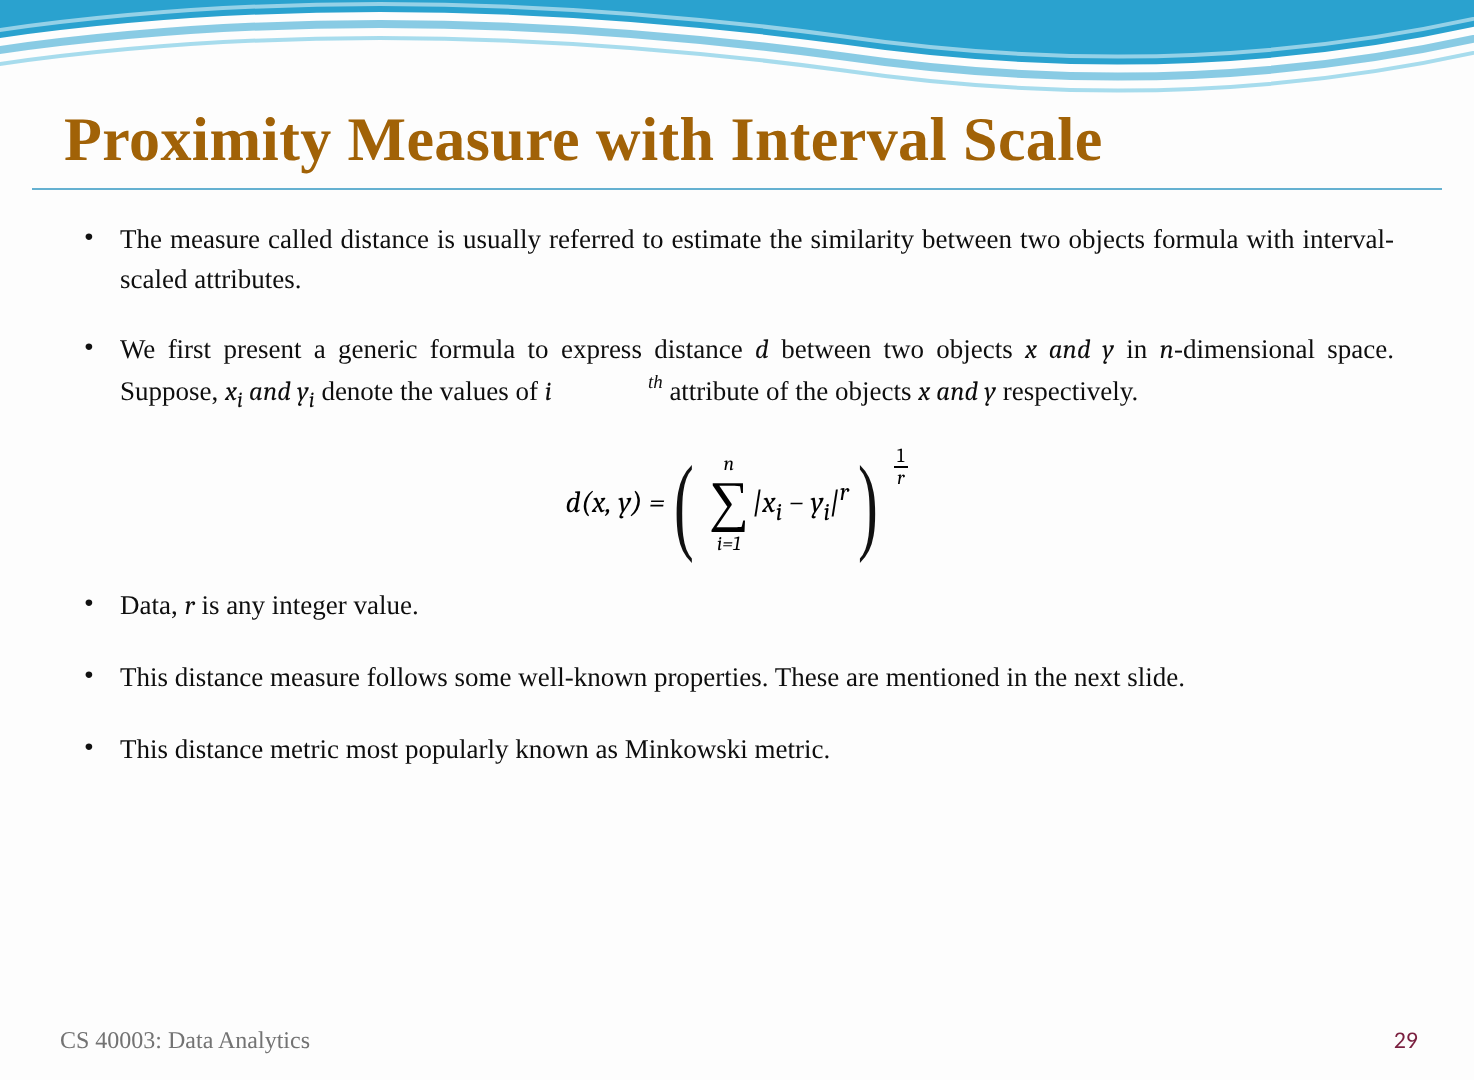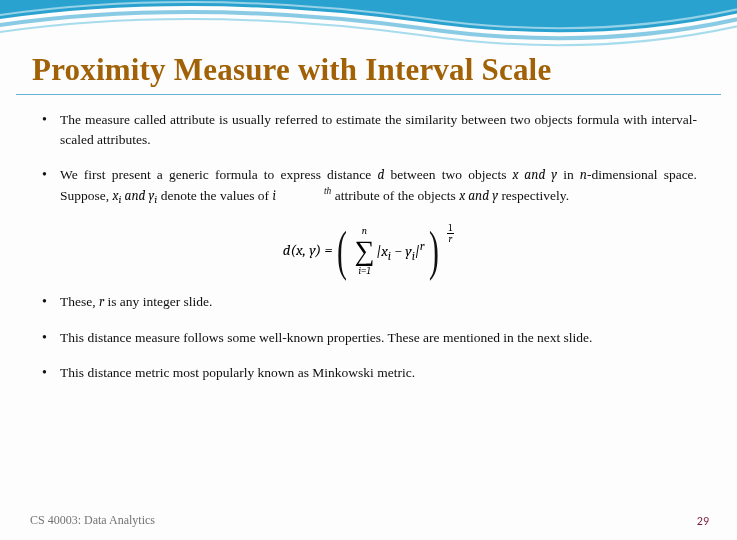--- a/index.html
+++ b/index.html
@@ -139,21 +139,21 @@
     <path d="M -20 18 Q 180 -14 420 18 Q 600 44 760 4" fill="none" stroke="#ffffff" stroke-width="2" opacity="0.5"></path>
   </svg>
 </div>
 
 <h1 class="slide-title">Proximity Measure with Interval Scale</h1>
 <div class="title-underline"></div>
 
 <div class="content">
   <ul>
     <li class="b1">
-      <span>The measure called </span><span>attribute</span><span> is usually referred to estimate the similarity between two objects formula with </span><span>interval-scaled</span><span> attributes.</span>
+      <span>The measure called </span><span>distance</span><span> is usually referred to estimate the similarity between two objects formula with </span><span>interval-scaled</span><span> attributes.</span>
     </li>
     <li class="b2">
       <span>We first present a generic formula to express distance </span><span class="var">d</span><span>  between two objects </span><span class="var">x and y</span><span> in </span><span class="var">n</span><span>-dimensional space. Suppose, </span><span class="var">x</span><sub class="var">i</sub><span class="var"> and </span><span class="var">y</span><sub class="var">i</sub><span> denote the values of </span><span class="var">i</span><span class="sup">th</span><span> attribute of the objects </span><span class="var">x and y</span><span> respectively.</span>
     </li>
   </ul>
 
   <div class="formula-wrap">
     <span class="formula">
       <span>d(x, y) = </span>
       <span class="lparen">(</span>
@@ -168,21 +168,21 @@
       <span class="rparen">)</span>
       <span class="outer-exp">
         <span class="num">1</span>
         <span class="den">r</span>
       </span>
     </span>
   </div>
 
   <ul>
     <li>
-      <span>These, </span><span class="var">r</span><span> is any integer slide.</span>
+      <span>Data, </span><span class="var">r</span><span> is any integer value.</span>
     </li>
     <li>This distance measure follows some well-known properties. These are mentioned in the next slide.</li>
     <li>
       <span>This distance metric most popularly known as </span><span>Minkowski metric</span><span>.</span>
     </li>
   </ul>
 </div>
 
 <div class="footer-left">CS 40003: Data Analytics</div>
 <div class="footer-right">29</div>

